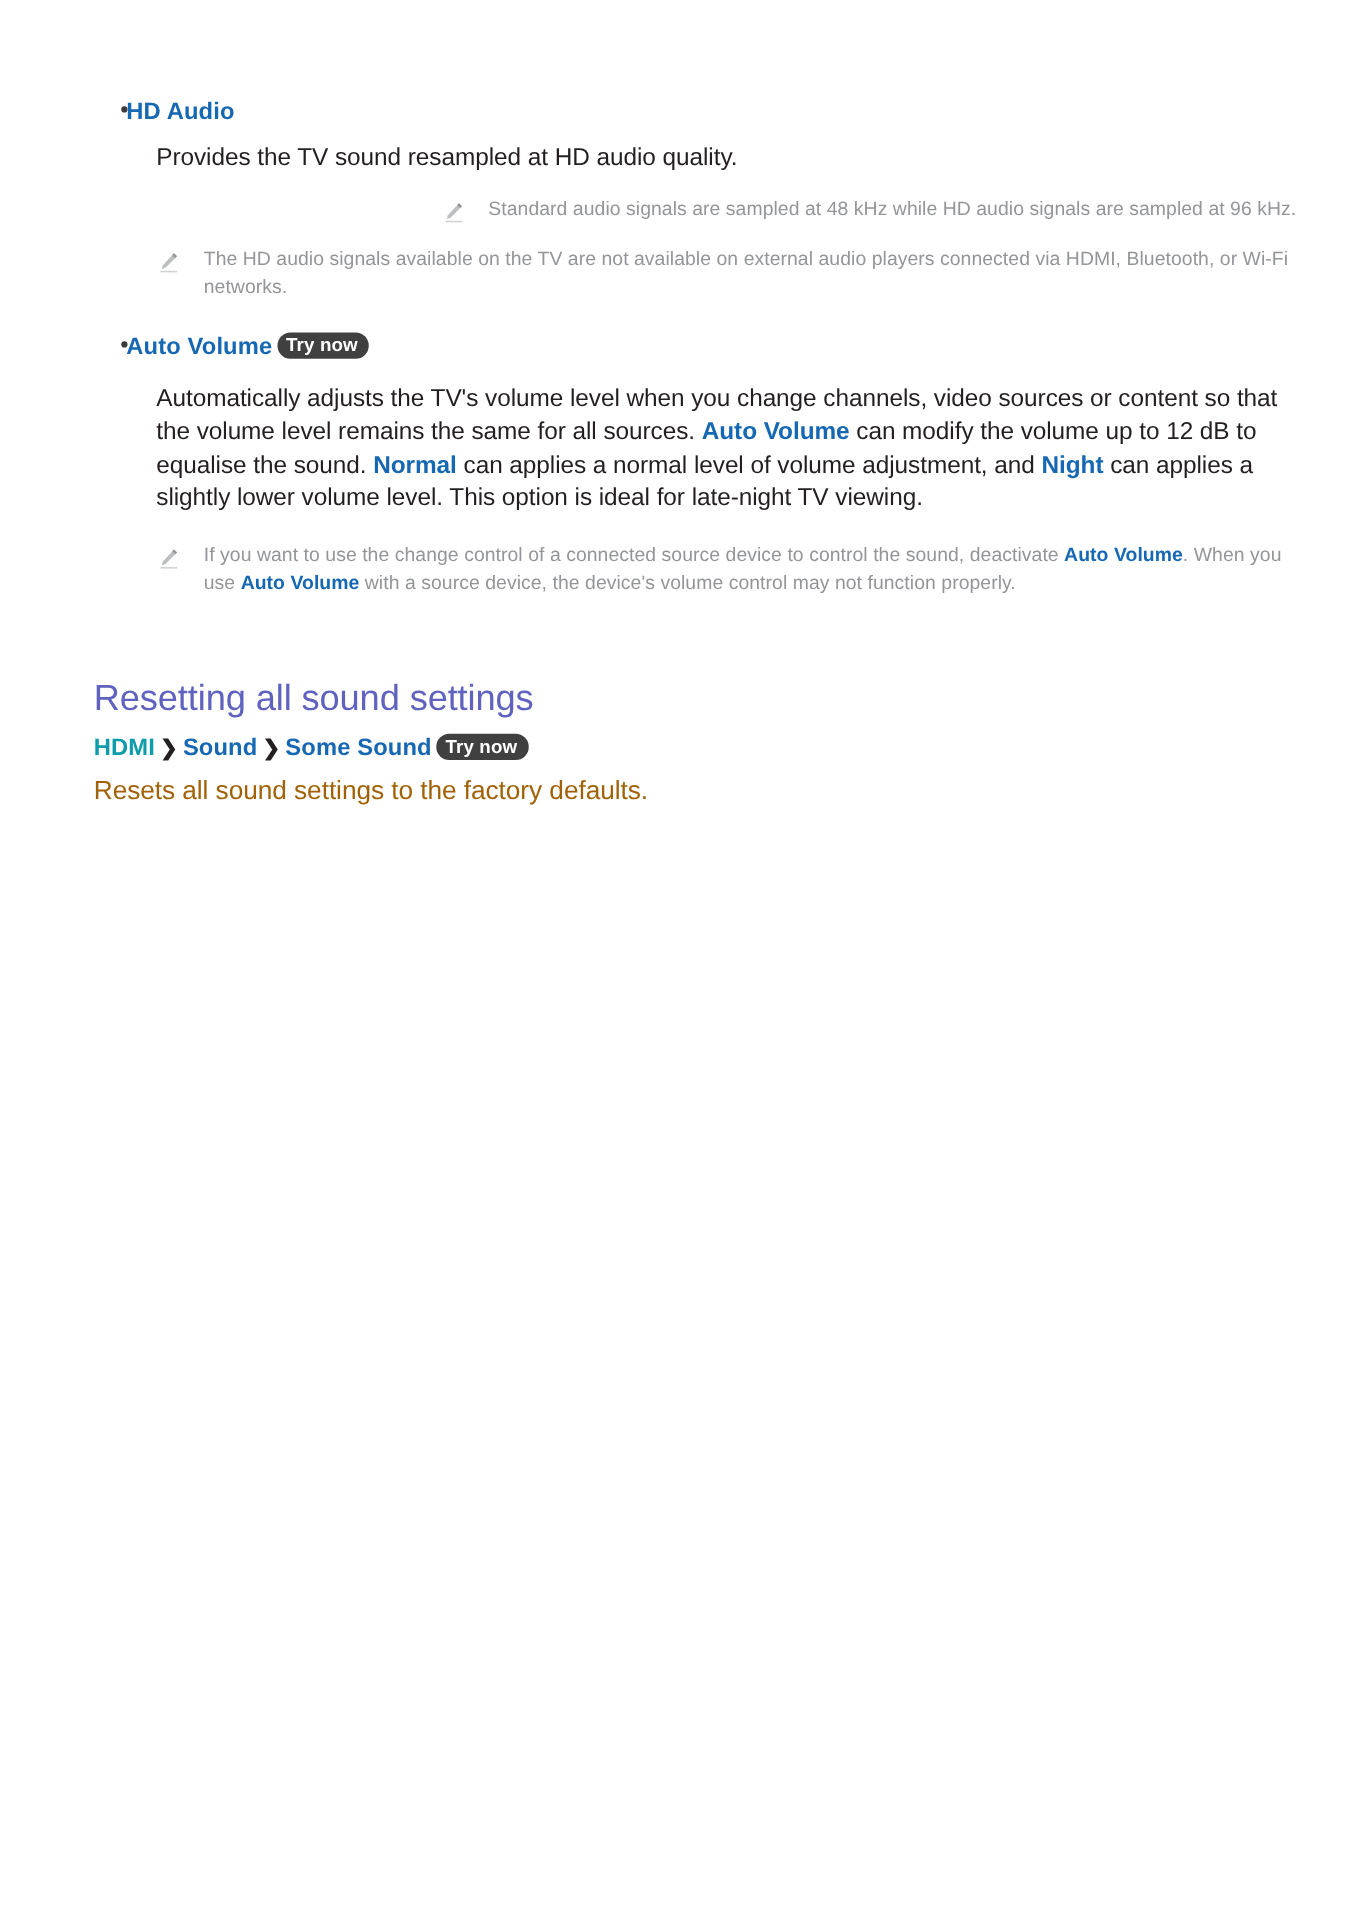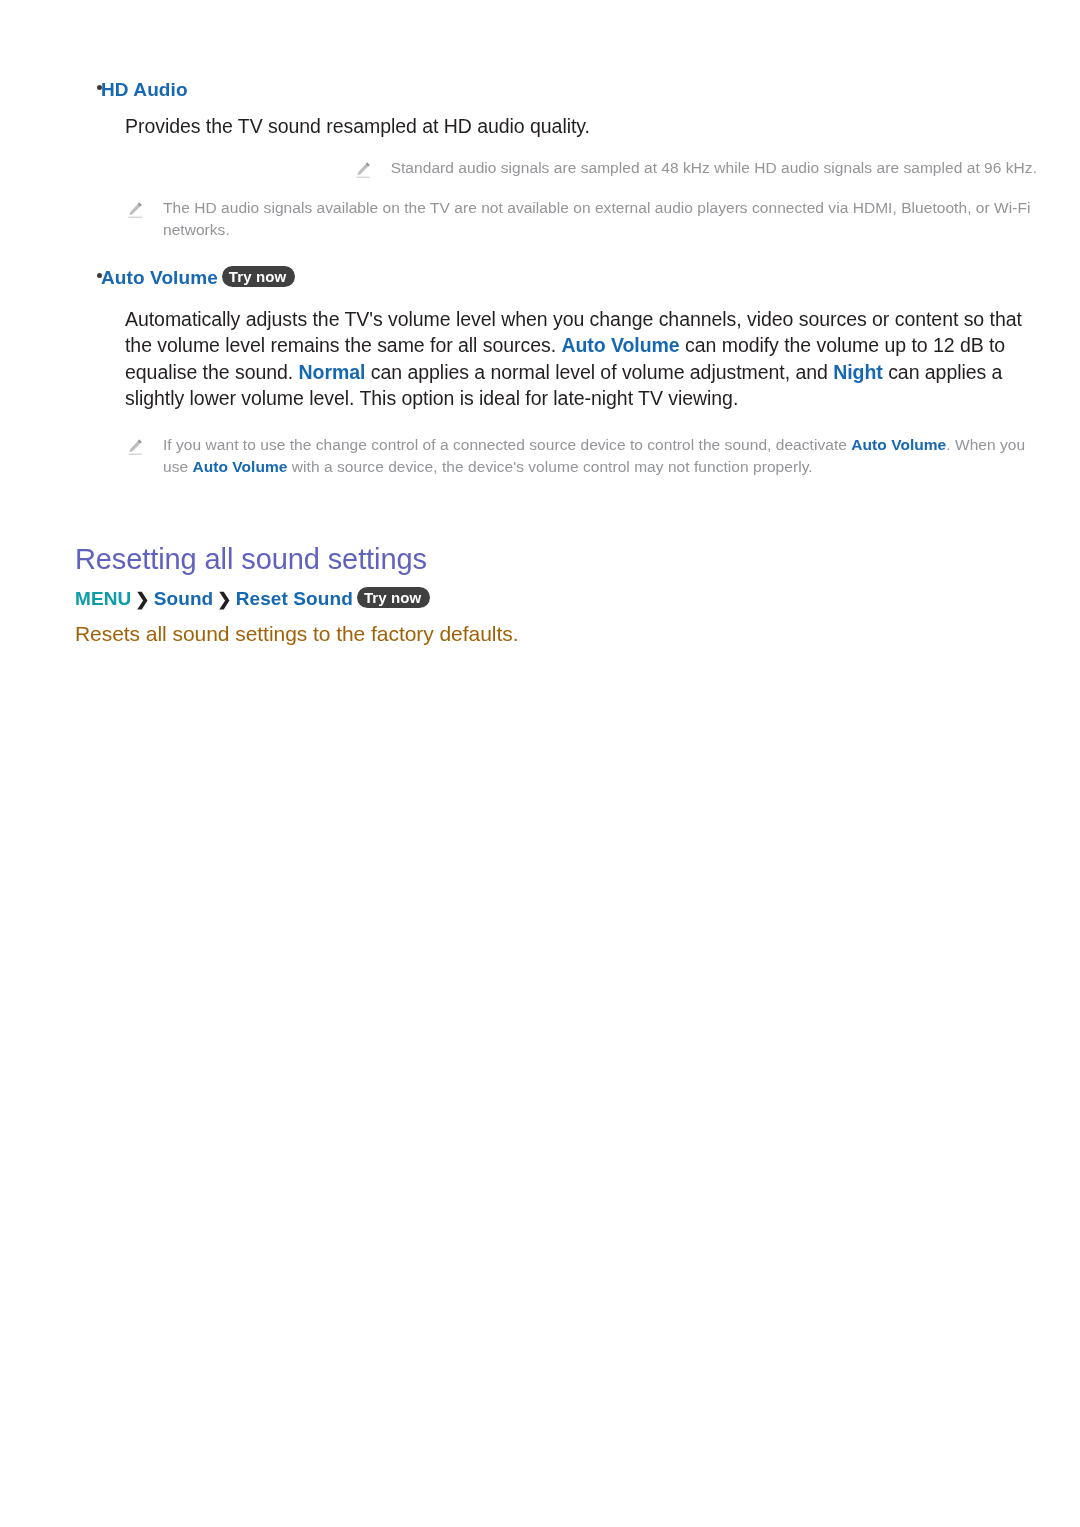--- a/index.html
+++ b/index.html
@@ -212,20 +212,20 @@
       </span>
       <span class="note-text">
         <span>If you want to use the change control of a connected source device to control the sound, deactivate </span><span class="kw">Auto Volume</span><span>. When you use </span><span class="kw">Auto Volume</span><span> with a source device, the device's volume control may not function properly.</span>
       </span>
     </div>
 
     <div class="section">
       <div class="section-title">Resetting all sound settings</div>
 
       <div class="breadcrumb">
-        <span class="bc-menu">MENU</span><span class="bc-sep">❯</span><span class="bc-item">Sound</span><span class="bc-sep">❯</span><span class="bc-item">Reset Sound</span><span class="try-now">Try now</span>
+        <span class="bc-menu">HDMI</span><span class="bc-sep">❯</span><span class="bc-item">Sound</span><span class="bc-sep">❯</span><span class="bc-item">Some Sound</span><span class="try-now">Try now</span>
       </div>
 
       <div class="section-desc">Resets all sound settings to the factory defaults.</div>
     </div>
 
   </div>
 </div>
 
 </body></html>

